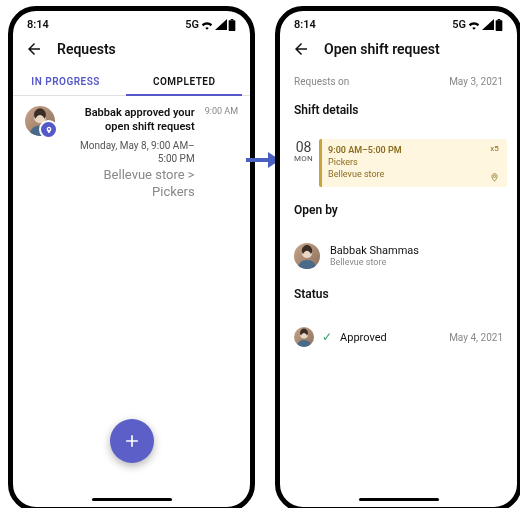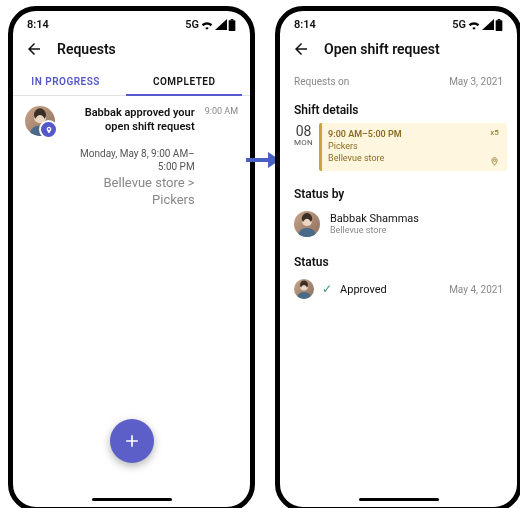--- a/index.html
+++ b/index.html
@@ -16,28 +16,28 @@
   .tab.inprog{flex:.8;color:#5558c9;}
   .tab.active-ind{color:#111;}
   .tab.active-ind::after{content:"";position:absolute;bottom:-1px;left:8px;right:8px;height:2px;background:#5558c9;}
   .req-item{display:flex;padding:10px 12px;gap:8px;text-align:right;}
   .avatar-wrap{position:relative;width:30px;height:30px;flex:none;}
   .avatar{width:30px;height:30px;border-radius:50%;background:linear-gradient(135deg,#c9a58a 0%,#8b6f5c 100%);display:flex;align-items:center;justify-content:center;overflow:hidden;}
   .avatar svg{width:30px;height:30px;}
   .badge-approve{position:absolute;bottom:-3px;right:-3px;width:15px;height:15px;border-radius:50%;background:#5558c9;border:2px solid #fff;display:flex;align-items:center;justify-content:center;}
   .req-body{flex:1;min-width:0;}
   .req-title{font-size:11px;font-weight:600;color:#111;line-height:1.25;}
-  .req-sub{font-size:10px;color:#555;line-height:1.35;margin-top:13px;}
+  .req-sub{font-size:10px;color:#555;line-height:1.35;margin-top:5px;}
   .req-sub2{font-size:13px;color:#888;line-height:1.35;}
   .req-time{font-size:9px;color:#888;white-space:nowrap;margin-left:2px;}
   .fab{position:absolute;bottom:44px;left:50%;transform:translateX(-50%);width:44px;height:44px;border-radius:50%;background:#5b5fc7;display:flex;align-items:center;justify-content:center;box-shadow:0 3px 8px rgba(0,0,0,.3);}
   .home-ind{position:absolute;bottom:6px;left:50%;transform:translateX(-50%);width:80px;height:3px;background:#000;border-radius:2px;}
   .sec-label{font-size:10px;color:#888;padding:0 14px;}
   .sec-row{display:flex;justify-content:space-between;align-items:center;padding:8px 14px 6px 14px;}
-  .sec-head{font-size:12px;font-weight:600;color:#111;padding:10px 14px 6px 14px;}
+  .sec-head{font-size:12px;font-weight:600;color:#111;padding:10px 14px 22px 14px;}
   .shift-card{margin:0 10px 4px 10px;background:#fff6e0;border-left:3px solid #caa43a;border-radius:2px;display:flex;padding:5px 8px 5px 6px;min-height:38px;}
   .shift-date{text-align:center;line-height:1.05;padding-top:1px;}
   .shift-day{font-size:14px;font-weight:400;color:#404040;}
   .shift-dow{font-size:8px;color:#555;letter-spacing:.3px;}
   .shift-body{flex:1;font-size:9px;color:#8a6d1f;line-height:1.35;}
   .shift-body .bold{font-weight:600;}
   .shift-side{display:flex;flex-direction:column;align-items:center;justify-content:space-between;font-size:8px;color:#8a6d1f;}
   .person-row{display:flex;align-items:center;gap:10px;padding:4px 14px 8px 14px;}
   .sm-avatar{width:26px;height:26px;border-radius:50%;background:linear-gradient(135deg,#c9a58a 0%,#8b6f5c 100%);overflow:hidden;flex:none;}
   .sm-avatar svg{width:26px;height:26px;}
@@ -162,21 +162,21 @@
         </div>
         <div class="shift-side">
           <span>x5</span>
           <svg width="9" height="9" viewBox="0 0 24 24">
               <path d="M12 2C8 2 5 5 5 9c0 5 7 13 7 13s7-8 7-13c0-4-3-7-7-7zm0 10a3 3 0 110-6 3 3 0 010 6z" fill="none" stroke="#8a6d1f" stroke-width="2"></path>
             </svg>
         </div>
       </div>
     </div>
 
-    <div class="sec-head">Status by</div>
+    <div class="sec-head">Open by</div>
     <div class="person-row">
       <div class="sm-avatar"><svg viewBox="0 0 40 40">
             <circle cx="20" cy="15" r="8" fill="#ead6c3"></circle>
             <path d="M6 40c0-9 6-14 14-14s14 5 14 14z" fill="#4a6a8a"></path>
             <path d="M12 12c0-5 4-9 8-9s8 4 8 9c0 2-1 4-2 5-1-3-4-5-6-5s-5 2-6 5c-1-1-2-3-2-5z" fill="#3a2e25"></path>
           </svg></div>
       <div>
         <div class="person-name">Babbak Shammas</div>
         <div class="person-sub">Bellevue store</div>
       </div>

